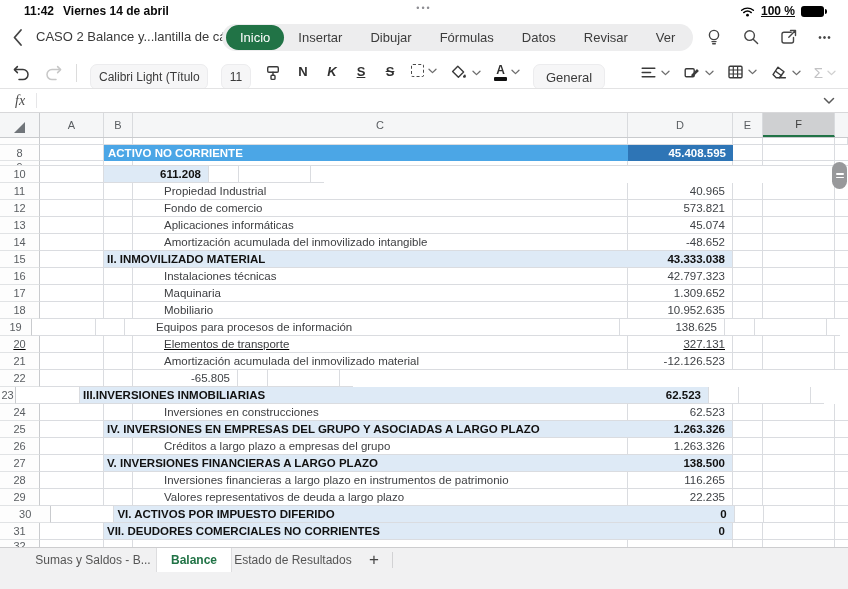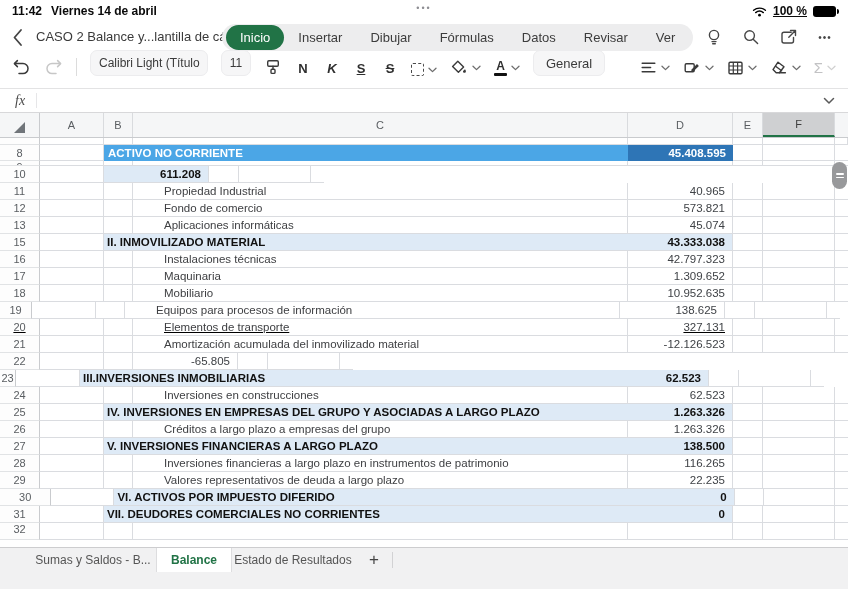--- a/index.html
+++ b/index.html
@@ -2,21 +2,21 @@
 <html><head>
 <meta charset="utf-8">
 <style>
   * { box-sizing: border-box; margin: 0; padding: 0; }
   html,body { width:848px; height:589px; overflow:hidden; background:#fff;
     font-family:"Liberation Sans", sans-serif; -webkit-font-smoothing:antialiased; }
   svg { display:block; }
 
   
   .statusbar { position:absolute; top:0; left:0; width:848px; height:22px;
-    display:flex; align-items:center; padding:0 12px; font-size:12px; color:#0a0a0a; }
+    display:flex; align-items:center; padding:0 24px; font-size:12px; color:#0a0a0a; }
   .sb-time { font-weight:700; }
   .sb-date { font-weight:600; margin-left:9px; }
   .sb-dots { position:absolute; left:0; right:0; text-align:center; color:#8e8e93;
     font-size:9px; letter-spacing:2px; top:3px; }
   .sb-right { margin-left:auto; display:flex; align-items:center; gap:6px;text-decoration:underline; }
   .sb-batt-pct { font-weight:600; }
   .batt { width:23px; height:11px; background:#000; border-radius:3px; position:relative; }
   .batt:after { content:""; position:absolute; right:-3px; top:3px; width:2px; height:5px;
     background:#000; border-radius:0 2px 2px 0; }
 
@@ -27,21 +27,21 @@
   .ribbon-tabs { position:absolute; left:222px; top:2px; height:27px; background:#ededee;
     border-radius:14px; display:flex; align-items:center; padding:0 4px; }
   .rtab { font-size:13px; color:#3c3c3c; padding:5px 14px; border-radius:13px; white-space:nowrap; }
   .rtab.active { background:#217346; color:#fff; }
   .nav-icons { position:absolute; right:12px; top:4px; display:flex; align-items:center; gap:15px; }
   .nav-icons .icon-btn { width:22px; height:22px; display:flex; align-items:center; justify-content:center; }
   .more-dots { font-size:10px; letter-spacing:1px; color:#454545; }
 
   
   .toolbar { position:absolute; top:52px; left:0; width:848px; height:36px;
-    display:flex; align-items:flex-end; gap:13px; padding:12px 12px; background:#fff; }
+    display:flex; align-items:flex-start; gap:13px; padding:12px 12px; background:#fff; }
   .tb-divider { width:1px; height:18px; background:#dcdcdc; }
   .chip { background:#f6f6f7; border:1px solid #ececee; border-radius:7px; height:26px;
     display:flex; align-items:center; justify-content:center; font-size:12px; color:#3a3a3a; }
   .chip.font-name { width:118px; padding:0 8px; justify-content:flex-start; overflow:hidden;
     white-space:nowrap; }
   .chip.font-size { width:30px; }
   .chip.numfmt { width:72px; font-size:13px; }
   .tbtn { display:flex; align-items:center; justify-content:center; }
   .tbgroup { display:flex; align-items:center; gap:4px; }
   .fmt-letter { font-size:13px; font-weight:700; color:#2f2f2f; width:16px; text-align:center; }
@@ -345,20 +345,30 @@
       <div class="rn" style="width: 40px;">13</div>
       <div class="gc" style="width: 64px;"></div>
       <div class="gc" style="width: 29px;"></div>
       <div class="gc lbl" style="width: 495px; padding-left: 31px;">Aplicaciones informáticas</div>
       <div class="gc val" style="width: 105px;">45.074</div>
       <div class="gc" style="width: 30px;"></div>
       <div class="gc" style="width: 72px;"></div>
       <div class="gc" style="width: 13px; border-right: none;"></div>
     </div>
     <div class="grow" style="height: 17px;">
+      <div class="rn" style="width: 40px;">14</div>
+      <div class="gc" style="width: 64px;"></div>
+      <div class="gc" style="width: 29px;"></div>
+      <div class="gc lbl" style="width: 495px; padding-left: 31px;">Amortización acumulada del inmovilizado intangible</div>
+      <div class="gc val" style="width: 105px;">-48.652</div>
+      <div class="gc" style="width: 30px;"></div>
+      <div class="gc" style="width: 72px;"></div>
+      <div class="gc" style="width: 13px; border-right: none;"></div>
+    </div>
+    <div class="grow" style="height: 17px;">
       <div class="rn" style="width: 40px;">15</div>
       <div class="gc" style="width: 64px;"></div>
       <div class="gc lbl b-cat" style="width: 524px; background: rgb(222, 234, 246); padding-left: 3px; border-right: none;">II. INMOVILIZADO MATERIAL</div>
       <div class="gc val b-cat" style="width: 105px; background: rgb(222, 234, 246);">43.333.038</div>
       <div class="gc" style="width: 30px;"></div>
       <div class="gc" style="width: 72px;"></div>
       <div class="gc" style="width: 13px; border-right: none;"></div>
     </div>
     <div class="grow" style="height: 17px;">
       <div class="rn" style="width: 40px;">16</div>

